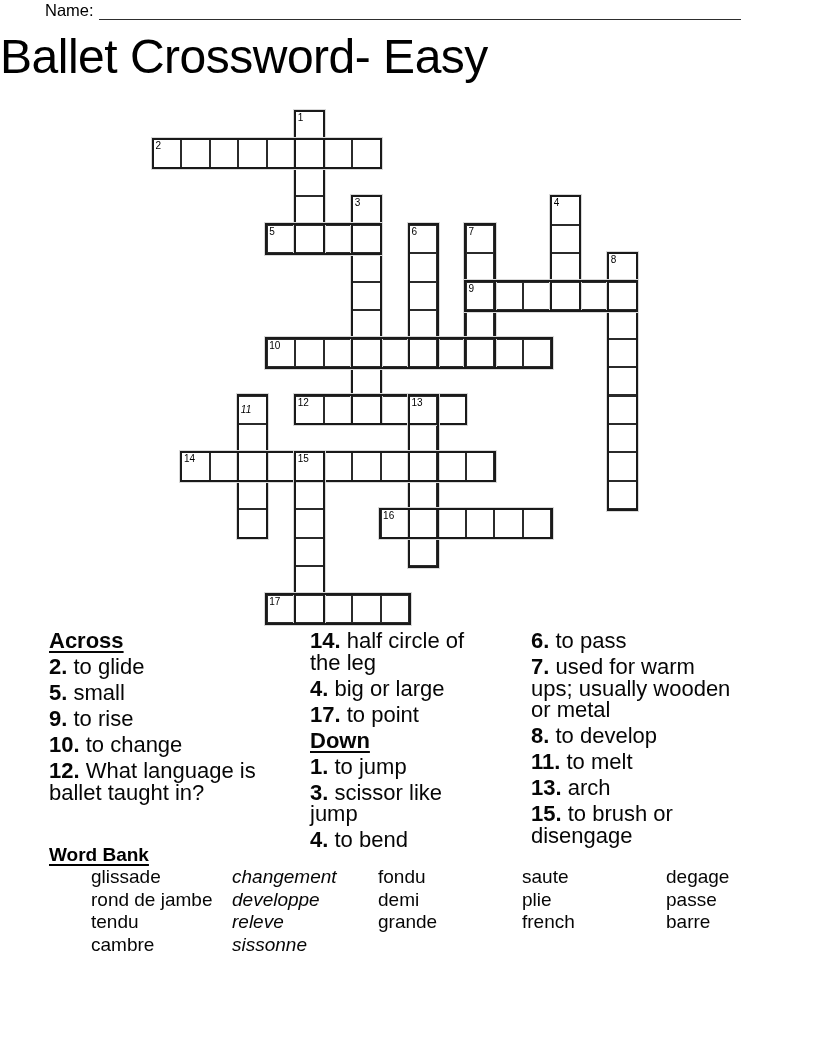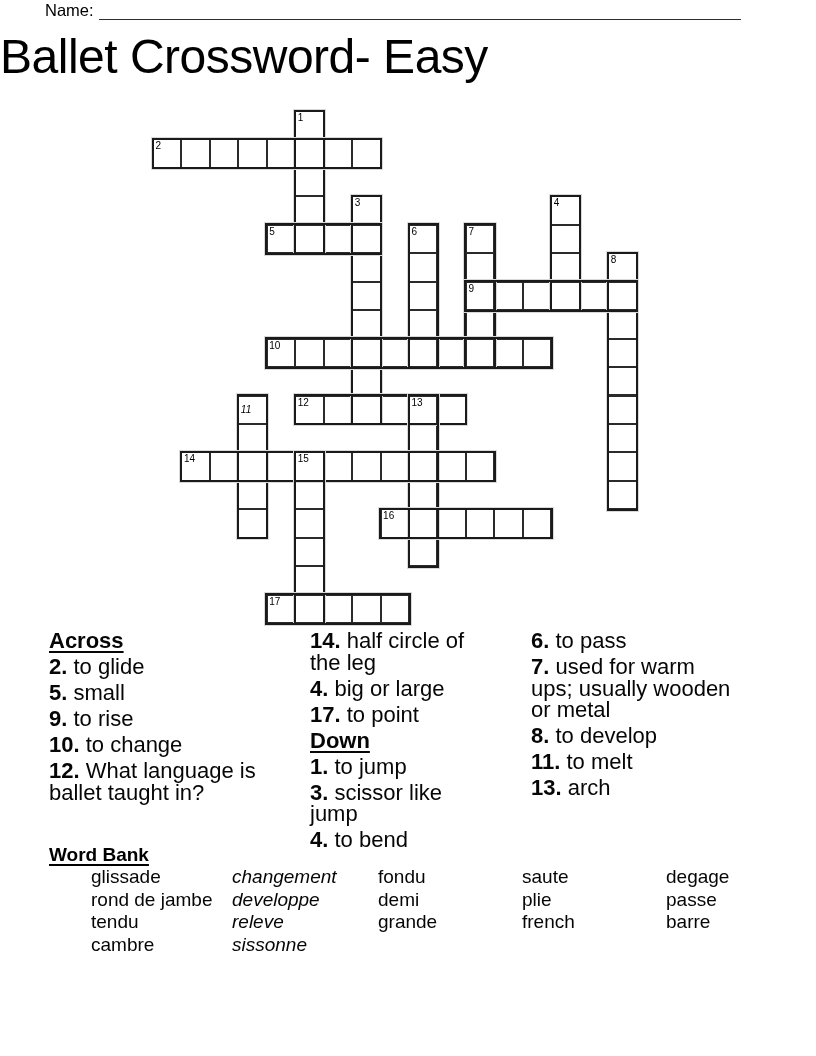--- a/index.html
+++ b/index.html
@@ -189,20 +189,21 @@
     <div class="clue-item"><span class="num">1.</span> to jump</div>
     <div class="clue-item"><span class="num">3.</span> scissor like jump</div>
     <div class="clue-item"><span class="num">4.</span> to bend</div>
   </div>
 <div class="clue-col" id="clue-col-3">
     <div class="clue-item"><span class="num">6.</span> to pass</div>
     <div class="clue-item"><span class="num">7.</span> used for warm ups; usually wooden or metal</div>
     <div class="clue-item"><span class="num">8.</span> to develop</div>
     <div class="clue-item"><span class="num">11.</span> to melt</div>
     <div class="clue-item"><span class="num">13.</span> arch</div>
+    <div class="clue-item"><span class="num">15.</span> to brush or disengage</div>
   </div>
 
 <div class="abs" id="wb-header">Word Bank</div>
 <div id="word-bank">
     <div class="wb-col" style="left: 49px;">
       <span class="wb-word">glissade</span>
       <span class="wb-word">rond de jambe</span>
       <span class="wb-word">tendu</span>
       <span class="wb-word">cambre</span>
     </div>

